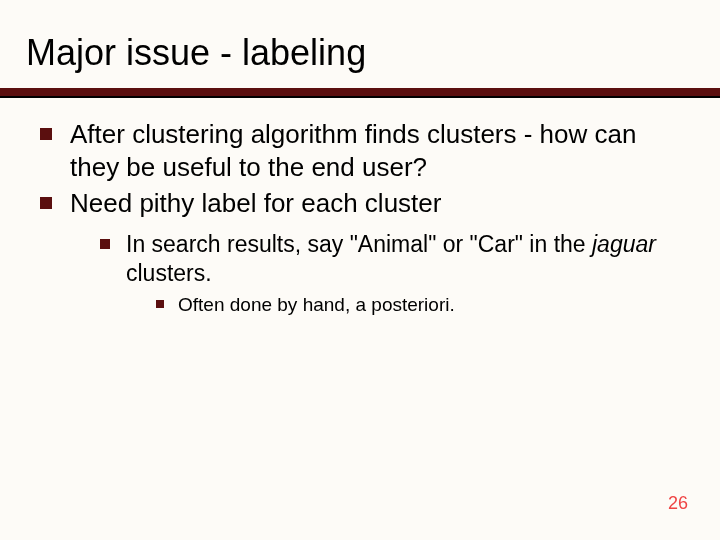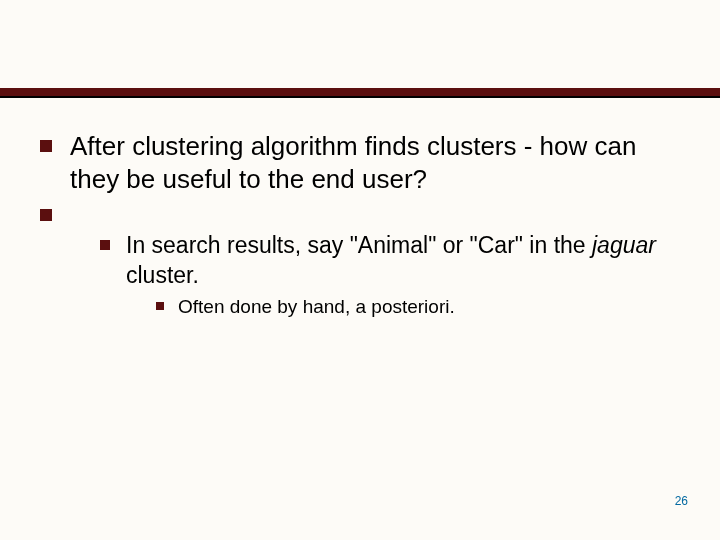--- a/index.html
+++ b/index.html
@@ -40,21 +40,21 @@
     position: absolute;
     left: 0;
     top: 8px;
     width: 720px;
     height: 2px;
     background: #000;
   }
   .body {
     position: absolute;
     left: 40px;
-    top: 130px;
+    top: 118px;
     width: 640px;
   }
   .lvl1 {
     display: flex;
     align-items: flex-start;
     margin-bottom: 4px;
   }
   .lvl1 .bullet {
     width: 12px;
     height: 12px;
@@ -108,49 +108,51 @@
     font-size: 19px;
     line-height: 1.3;
   }
   .italic {
     font-style: italic;
     font-weight: normal;
   }
   .pagenum {
     position: absolute;
     right: 32px;
-    bottom: 32px;
-    font-size: 12px;
-    color: #0369a1;
+    bottom: 26px;
+    font-size: 18px;
+    color: #ef4444;
   }
 </style>
 </head>
 <body>
 
 <div class="slide">
 
+  <div class="title">Major issue - labeling</div>
 
   <div class="rule"></div>
 
   <div class="body">
 
     <div class="lvl1">
       <div class="bullet"></div>
       <div class="text">After clustering algorithm finds clusters - how can they be useful to the end user?</div>
     </div>
 
     <div class="lvl1">
       <div class="bullet"></div>
+      <div class="text">Need pithy label for each cluster</div>
     </div>
 
     <div class="lvl2-group">
 
       <div class="lvl2">
         <div class="bullet"></div>
-        <div class="text"><span>In search results, say "Animal" or "Car" in the </span><span class="italic">jaguar</span><span> cluster.</span></div>
+        <div class="text"><span>In search results, say "Animal" or "Car" in the </span><span class="italic">jaguar</span><span> clusters.</span></div>
       </div>
 
 
       <div class="lvl3-group">
         <div class="lvl3">
           <div class="bullet"></div>
           <div class="text">Often done by hand, a posteriori.</div>
         </div>
       </div>
 

